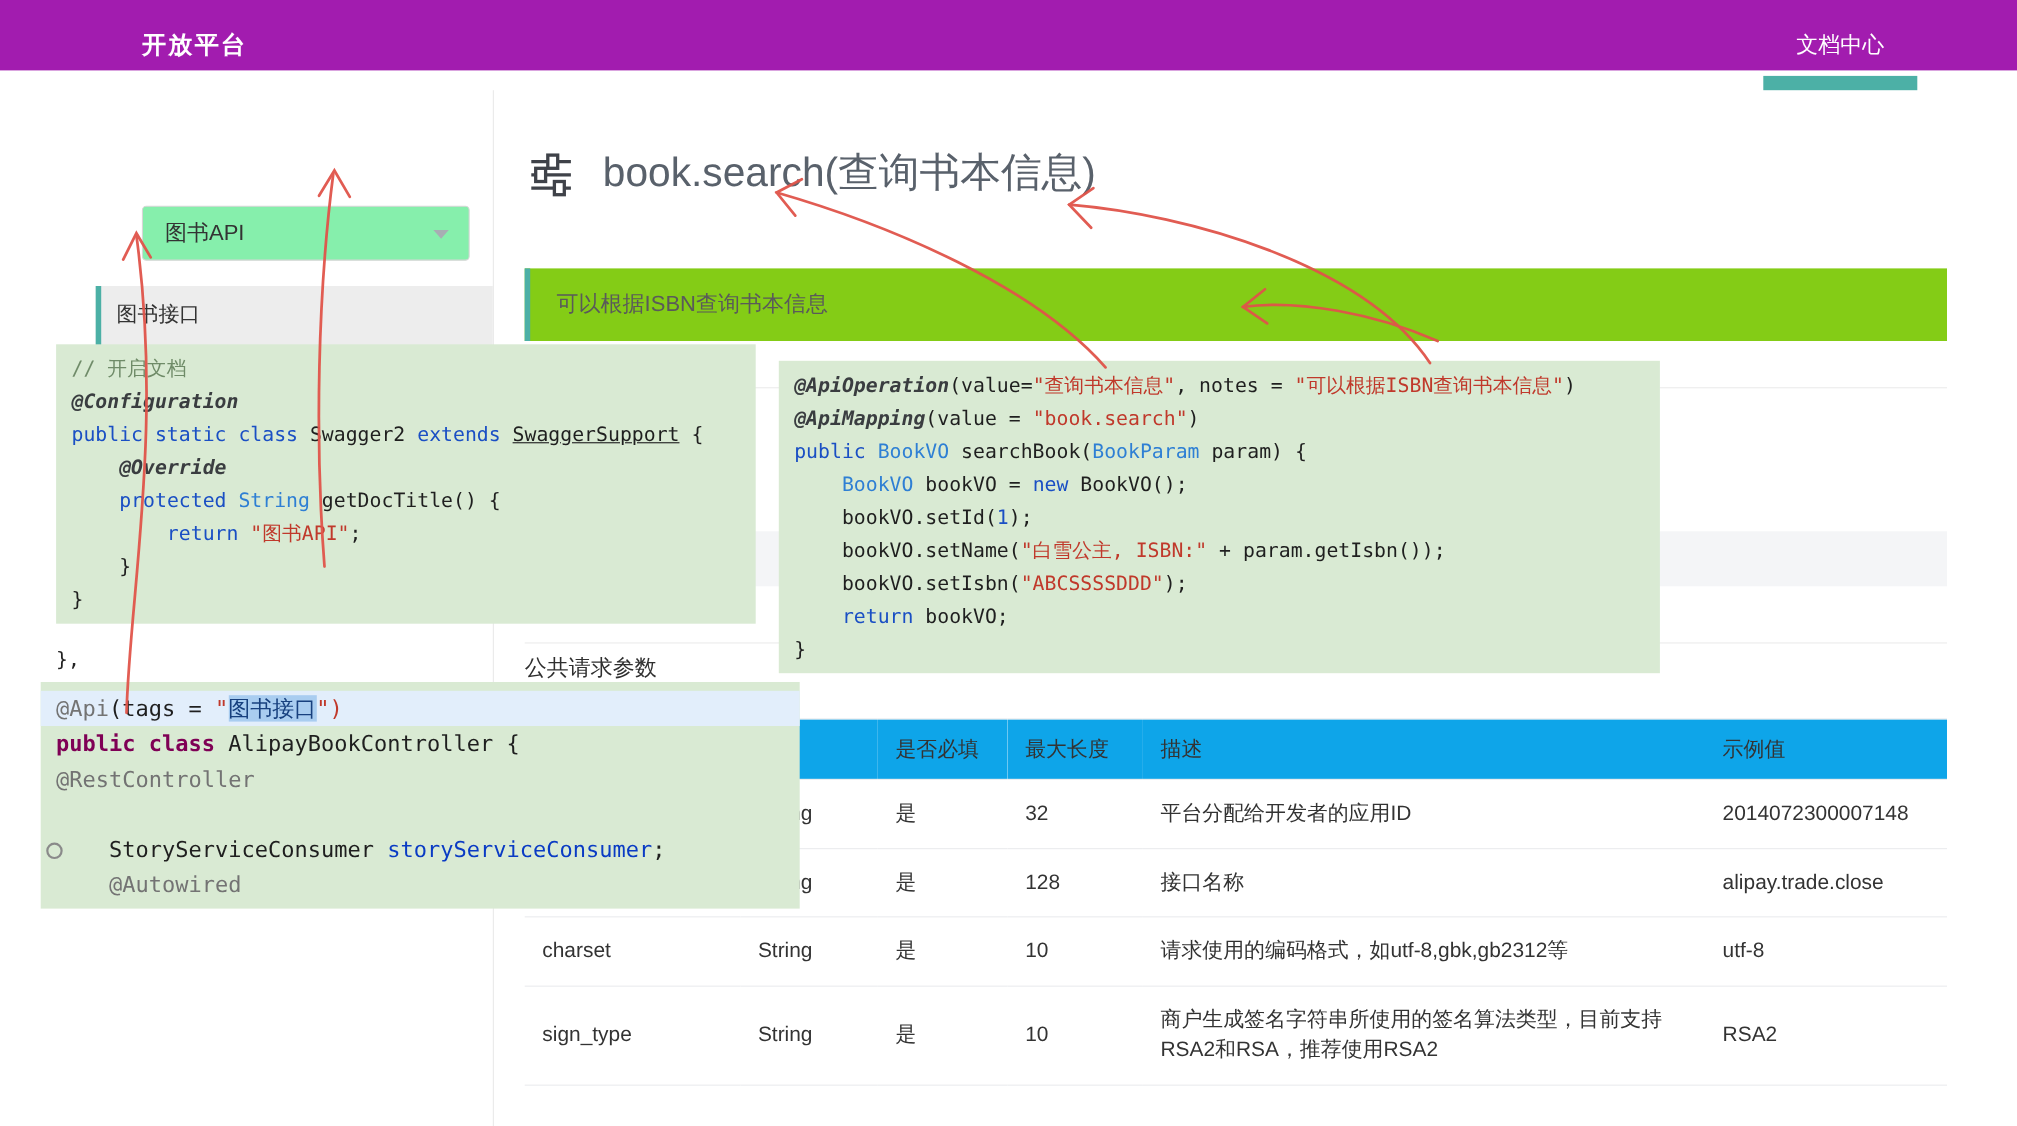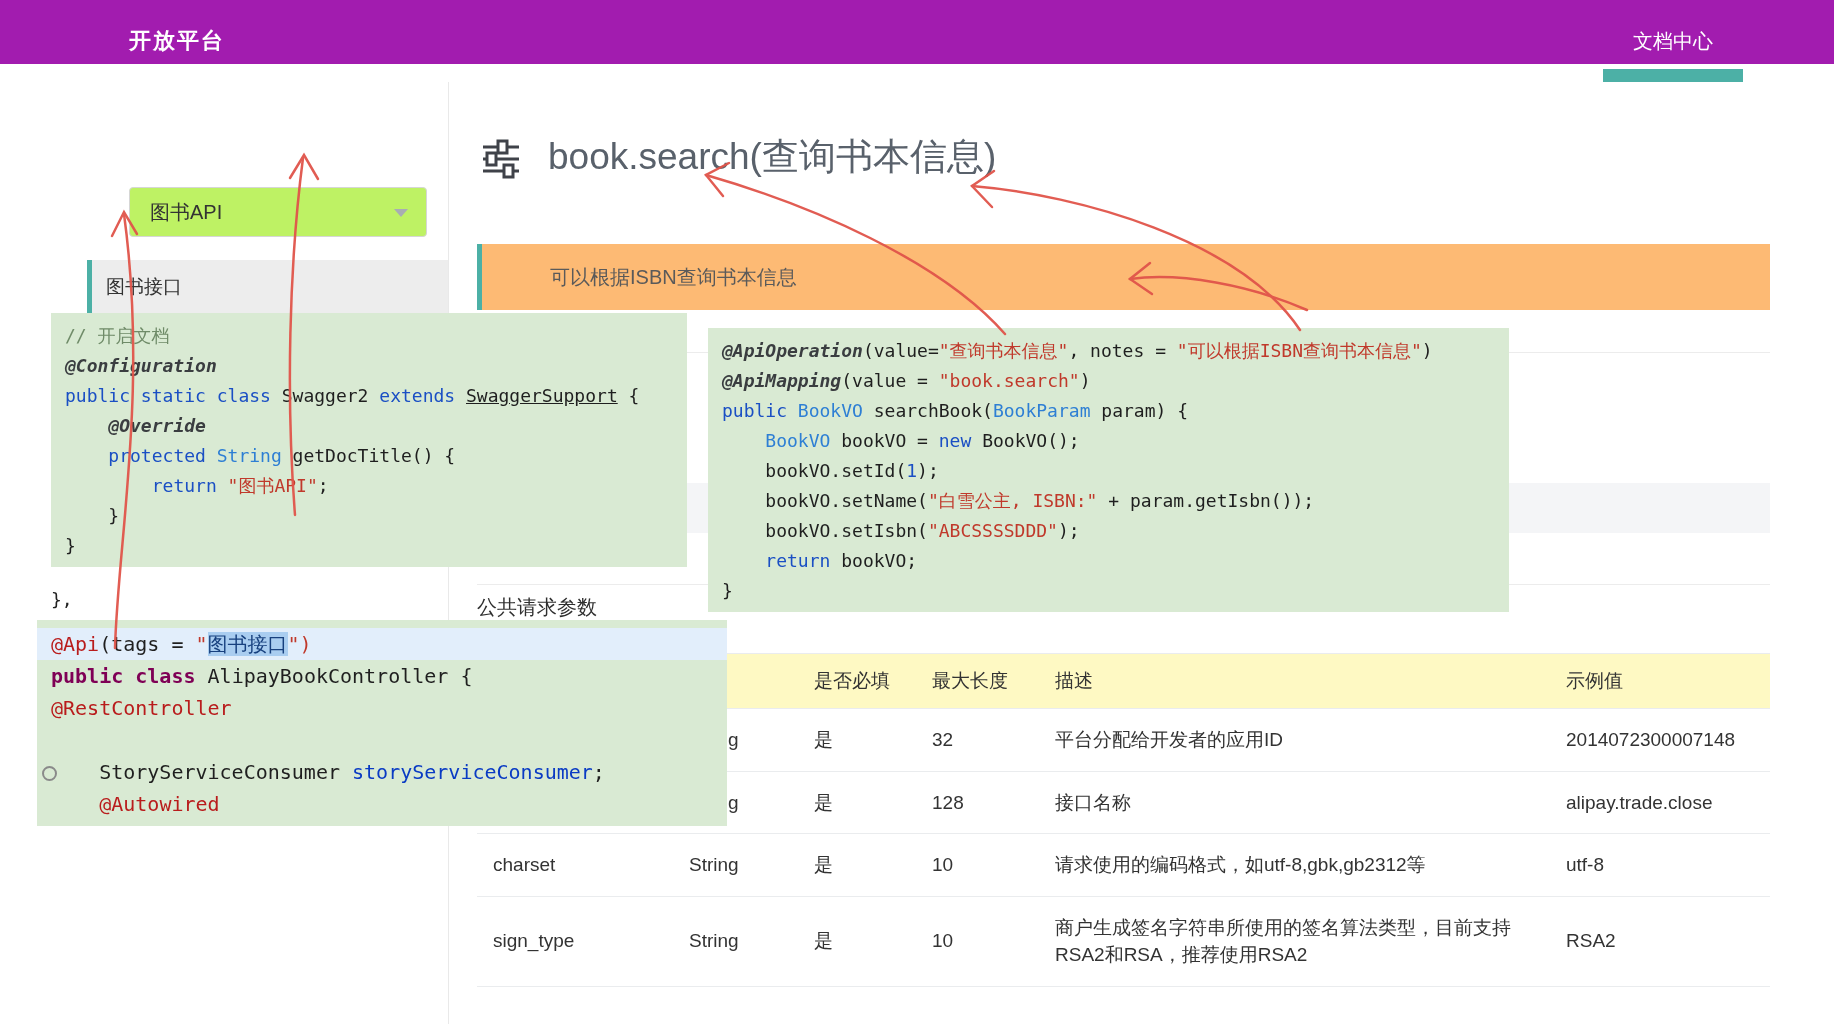--- a/index.html
+++ b/index.html
@@ -7,56 +7,56 @@
     width:1834px;height:1024px;position:relative;overflow:hidden;background:#fff;
     font-family:"Liberation Sans","DejaVu Sans",sans-serif;color:#333;
   }
   
   .navbar{position:absolute;left:0;top:0;width:1834px;height:64px;background:#a21caf;z-index:20;}
   .brand{position:absolute;left:129px;top:0;line-height:82px;color:#fff;font-size:22px;font-weight:600;letter-spacing:2px;cursor:pointer;}
   .nav-tab{position:absolute;right:91px;top:0;width:140px;height:82px;text-align:center;line-height:82px;color:#fff;font-size:20px;cursor:pointer;}
   .nav-tab-bar{position:absolute;left:0;right:0;bottom:0;height:13px;background:#4cb0a6;}
   
   .sidebar{position:absolute;left:0;top:82px;width:448px;bottom:0;background:#fff;border-right:1px solid #e9e9e9;}
-  .dropdown{position:absolute;left:129px;top:105px;width:298px;height:50px;border:1px solid #d6d6d6;border-radius:4px;background:#bef264;cursor:pointer;box-sizing:border-box;}
+  .dropdown{position:absolute;left:129px;top:105px;width:298px;height:50px;border:1px solid #d6d6d6;border-radius:4px;background:#86efac;cursor:pointer;box-sizing:border-box;}
   .dropdown-value{position:absolute;left:20px;top:0;line-height:48px;font-size:20px;color:#333;}
   .chevron{position:absolute;right:18px;top:21px;width:0;height:0;border-left:7px solid transparent;border-right:7px solid transparent;border-top:8px solid #a8adb3;}
   .side-item{position:absolute;left:87px;top:178px;width:361px;height:54px;background:#ededed;cursor:pointer;}
   .side-item-bar{position:absolute;left:0;top:0;bottom:0;width:5px;background:#4cb0a6;}
   .side-item-label{margin-left:19px;line-height:54px;font-size:19px;color:#333;}
   .version-link{position:absolute;left:113px;top:250px;font-size:20px;color:#4aa0dc;cursor:pointer;}
   
   .title-icon{position:absolute;left:479px;top:136px;width:44px;height:44px;}
   .page-title{position:absolute;left:548px;top:132px;font-size:37px;color:#59616b;font-weight:400;}
-  .banner{position:absolute;left:477px;top:244px;width:1293px;height:66px;background:#fdba74;border-left:5px solid #4cb0a6;box-sizing:border-box;padding-left:44px;}
+  .banner{position:absolute;left:477px;top:244px;width:1293px;height:66px;background:#84cc16;border-left:5px solid #4cb0a6;box-sizing:border-box;}
   .banner-text{margin-left:24px;line-height:66px;font-size:20px;color:#5a5a5a;}
   .hline1{position:absolute;left:477px;top:352px;width:1293px;height:1px;background:#ececec;}
   .band{position:absolute;left:477px;top:483px;width:1293px;height:50px;background:#f4f5f7;}
   .hline2{position:absolute;left:477px;top:584px;width:1293px;height:1px;background:#ececec;}
   .params-heading{position:absolute;left:477px;top:594px;font-size:20px;color:#2f2f2f;font-weight:500;}
   
   .params-table{position:absolute;left:477px;top:653px;width:1293px;border-collapse:collapse;table-layout:fixed;font-size:19px;color:#333;background:#fff;}
-  .params-table th{background:#fef9c3;border-top:1px solid #eaecee;border-bottom:1px solid #eaecee;text-align:left;padding:14px 16px;font-weight:400;overflow:hidden;white-space:nowrap;}
+  .params-table th{background:#0ea5e9;border-top:1px solid #eaecee;border-bottom:1px solid #eaecee;text-align:left;padding:14px 16px;font-weight:400;overflow:hidden;white-space:nowrap;}
   .params-table td{border-bottom:1px solid #eaecee;padding:17px 16px;line-height:1.45;vertical-align:middle;overflow:hidden;}
   
   .code{position:absolute;background:#d9ead3;font-family:"DejaVu Sans Mono","Liberation Mono",monospace;z-index:10;box-sizing:border-box;padding:8px 0 6px;}
   .code .cl{line-height:30px;padding:0 14px;white-space:pre;}
   #code-left{left:51px;top:313px;width:636px;font-size:18px;}
   #code-right{left:708px;top:328px;width:801px;font-size:18px;}
   #code-bottom{left:37px;top:620px;width:690px;font-size:20px;}
   #code-bottom .cl{line-height:32px;}
   .cm{color:#6f8b68;}
   .an{color:#3a3d40;font-style:italic;font-weight:600;}
   .kw{color:#1a4fc4;}
   .ty{color:#2e7fd4;}
   .st{color:#c0392b;}
   .nu{color:#1a4fc4;}
   .pl{color:#1f1f1f;}
   .un{color:#1f1f1f;text-decoration:underline;}
-  .ea{color:#b91c1c;margin-top:36px;}
+  .ea{color:#737373;margin-top:36px;}
   .ek{color:#7f0055;font-weight:bold;}
   .fd{color:#0a3bc4;}
   .sel{background:#a9cdf0;color:#17407e;}
   .hl{background:#e2eefb;}
   .gutter-dot{position:absolute;left:5px;top:146px;width:11px;height:11px;border:2px solid #8a8a8a;border-radius:50%;background:transparent;}
   .fragment{position:absolute;left:51px;top:589px;font-family:"DejaVu Sans Mono","Liberation Mono",monospace;font-size:18px;color:#222;z-index:9;}
   
   .arrows{position:absolute;left:0;top:0;z-index:50;pointer-events:none;}
 </style>
 </head>

